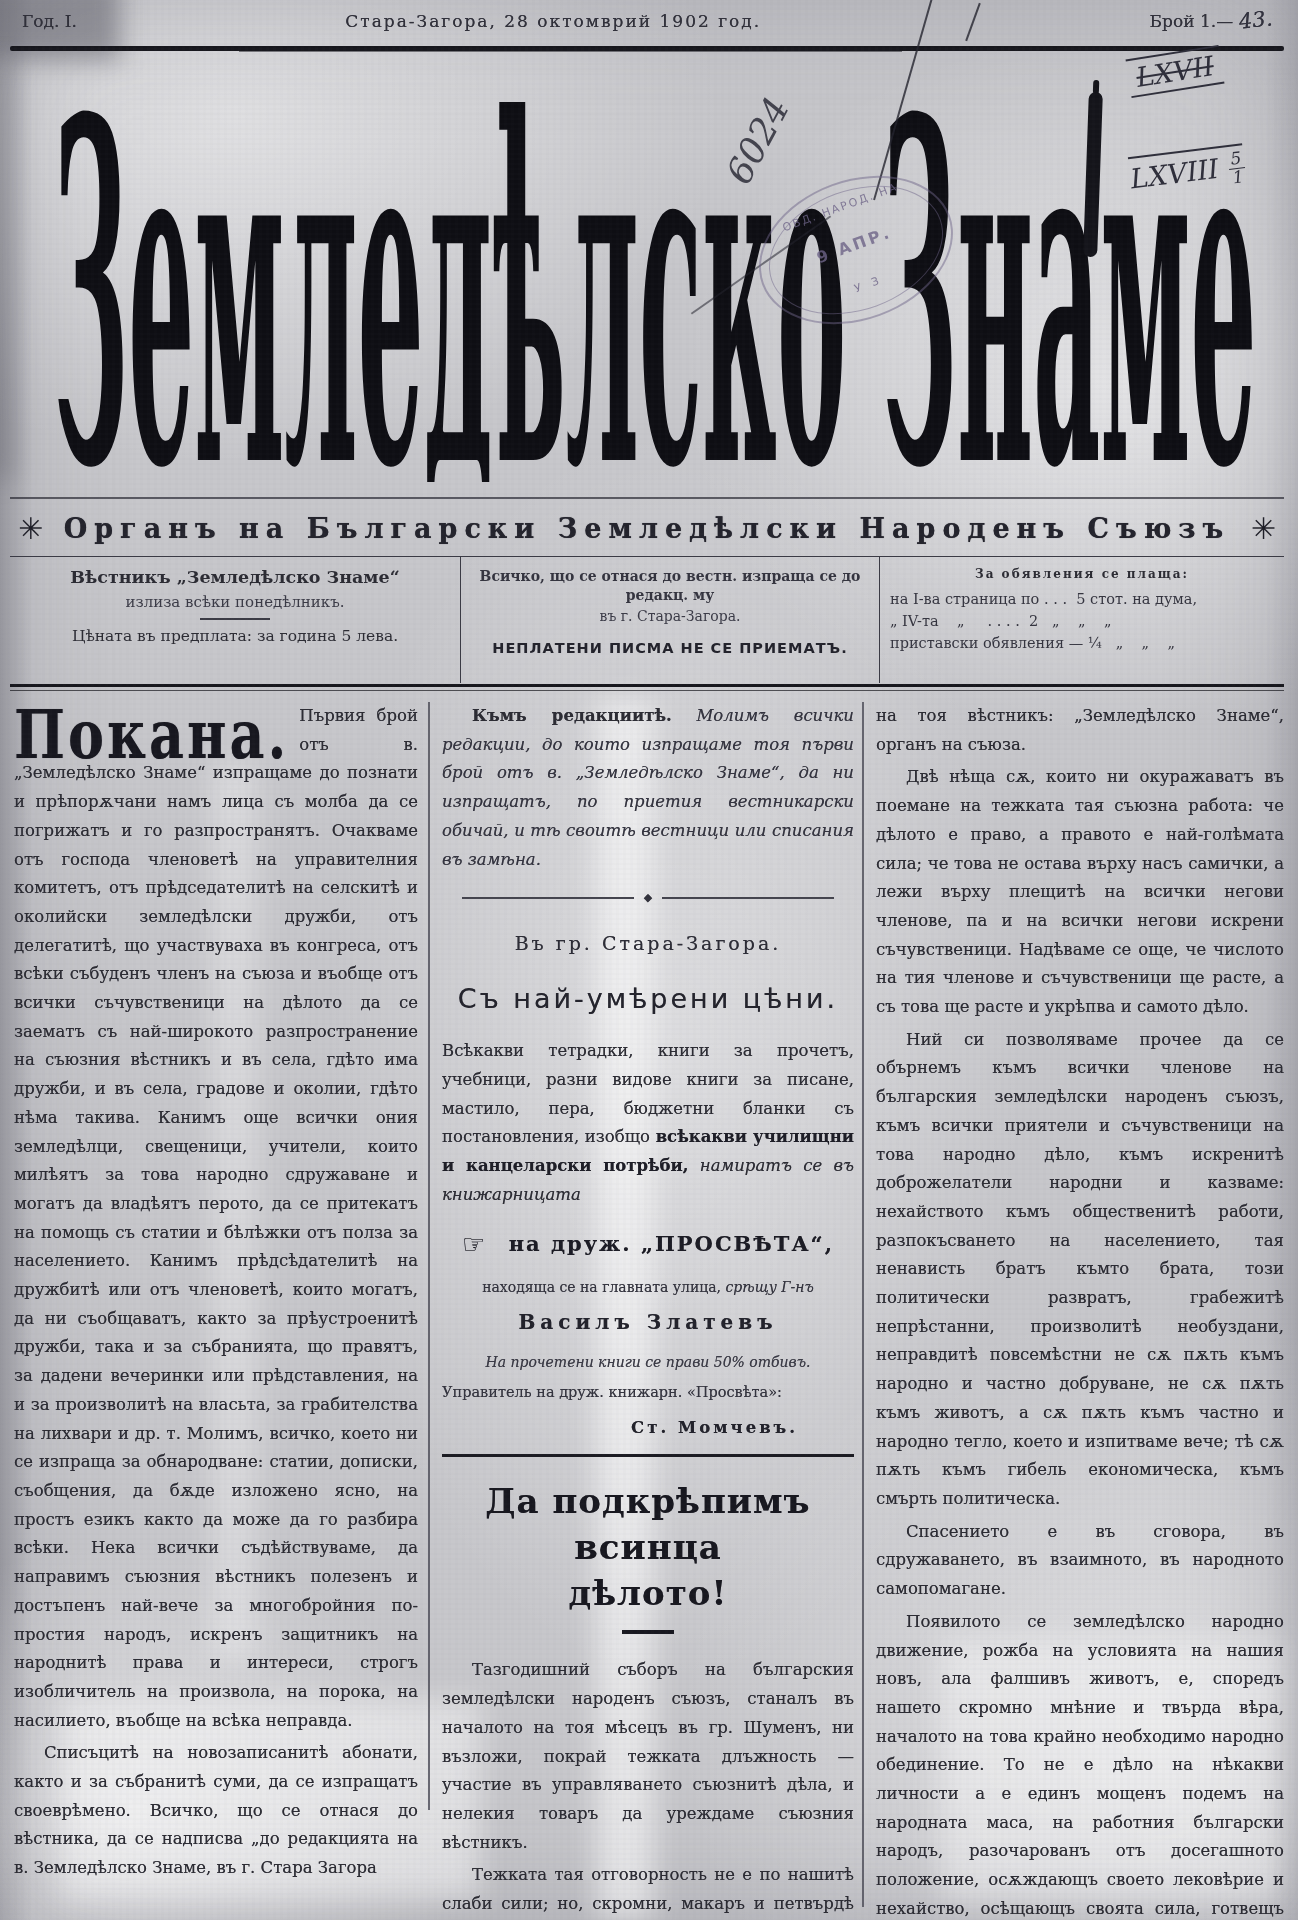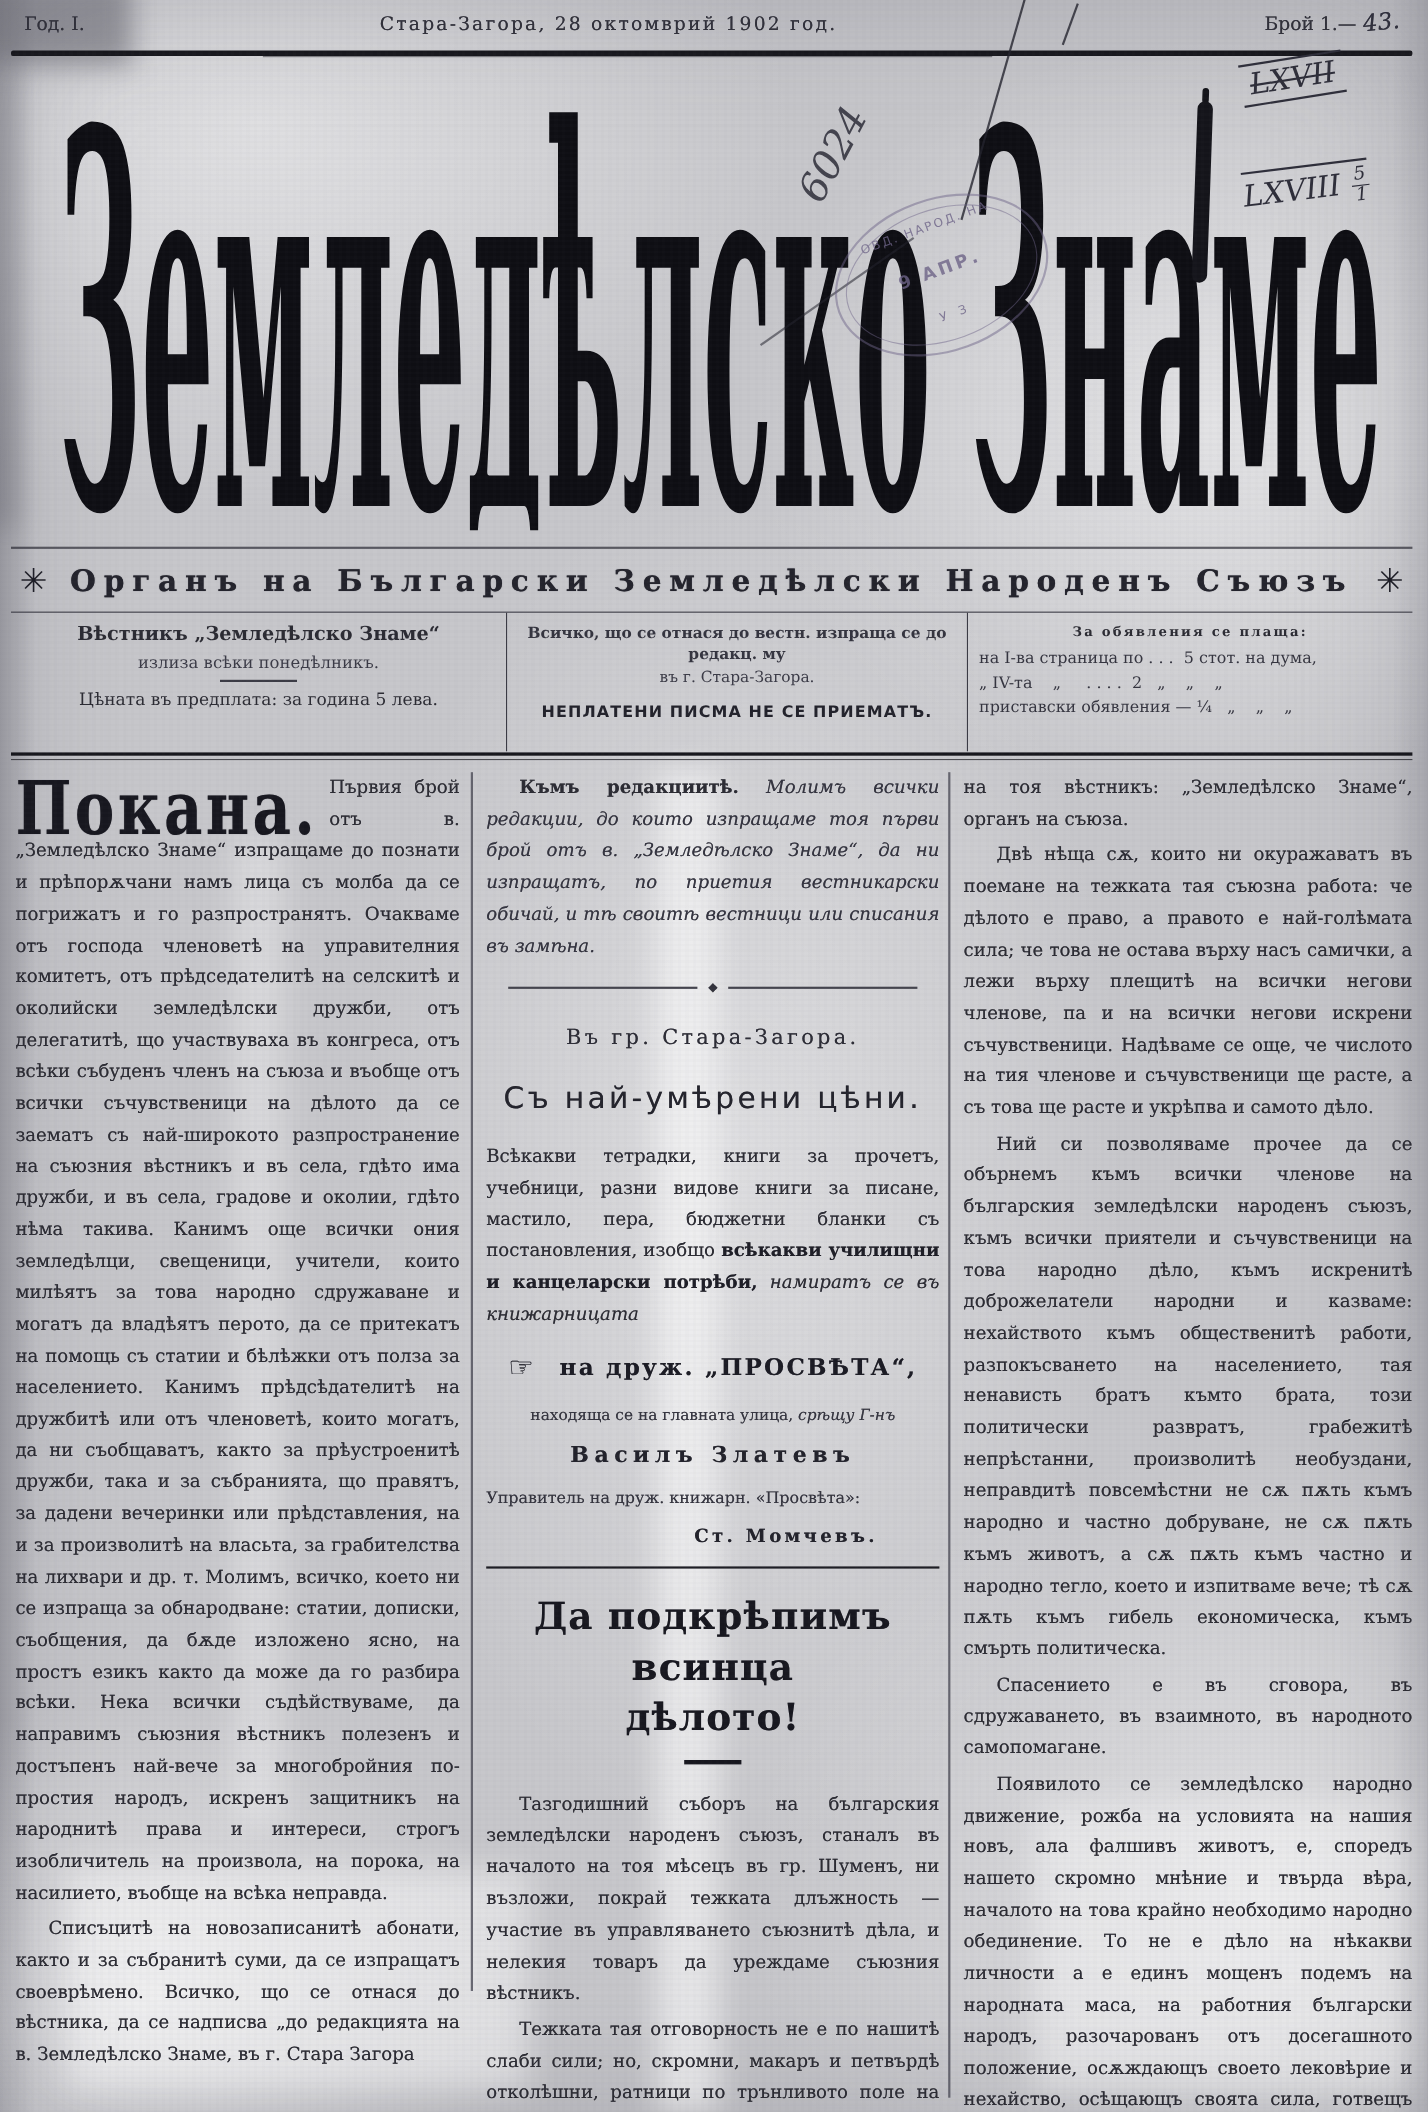--- a/index.html
+++ b/index.html
@@ -220,20 +220,21 @@
     </p>
     <div class="hand-line">
       <span class="hand">☞</span>
       <span>на друж. „ПРОСВѢТА“,</span>
     </div>
     <div class="loc-line">
       <span>находяща се на главната улица,</span>
       <i>срѣщу Г-нъ</i>
     </div>
     <div class="owner-name">Василъ Златевъ</div>
+    <div class="discount">На прочетени книги се прави 50% отбивъ.</div>
     <div class="manager">Управитель на друж. книжарн. «Просвѣта»:</div>
     <div class="signature">Ст. Момчевъ.</div>
     <div class="hrule"></div>
     <div class="art-heading">
       <div>Да подкрѣпимъ всинца</div>
       <div>дѣлото!</div>
     </div>
     <div class="art-dash"></div>
     <p class="ind">Тазгодишний съборъ на българския земледѣлски народенъ съюзъ, станалъ въ началото на тоя мѣсецъ въ гр. Шуменъ, ни възложи, покрай тежката длъжность — участие въ управляването съюзнитѣ дѣла, и нелекия товаръ да уреждаме съюзния вѣстникъ.</p>
     <p class="ind">Тежката тая отговорность не е по нашитѣ слаби сили; но, скромни, макаръ и петвърдѣ отколѣшни, ратници по трънливото поле на сдружаването народно, позвани сега да поносимъ и ний донѣгдѣ тежкото брѣме на това дѣло, не можахме повече да упорствуваме въ отказа си, и се нагърбихме съ тая толкова трудна служба на дѣлото.</p>

